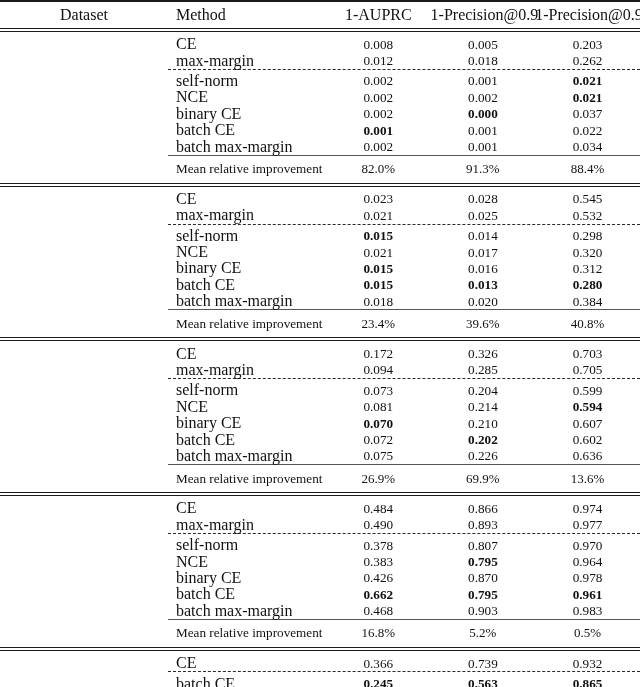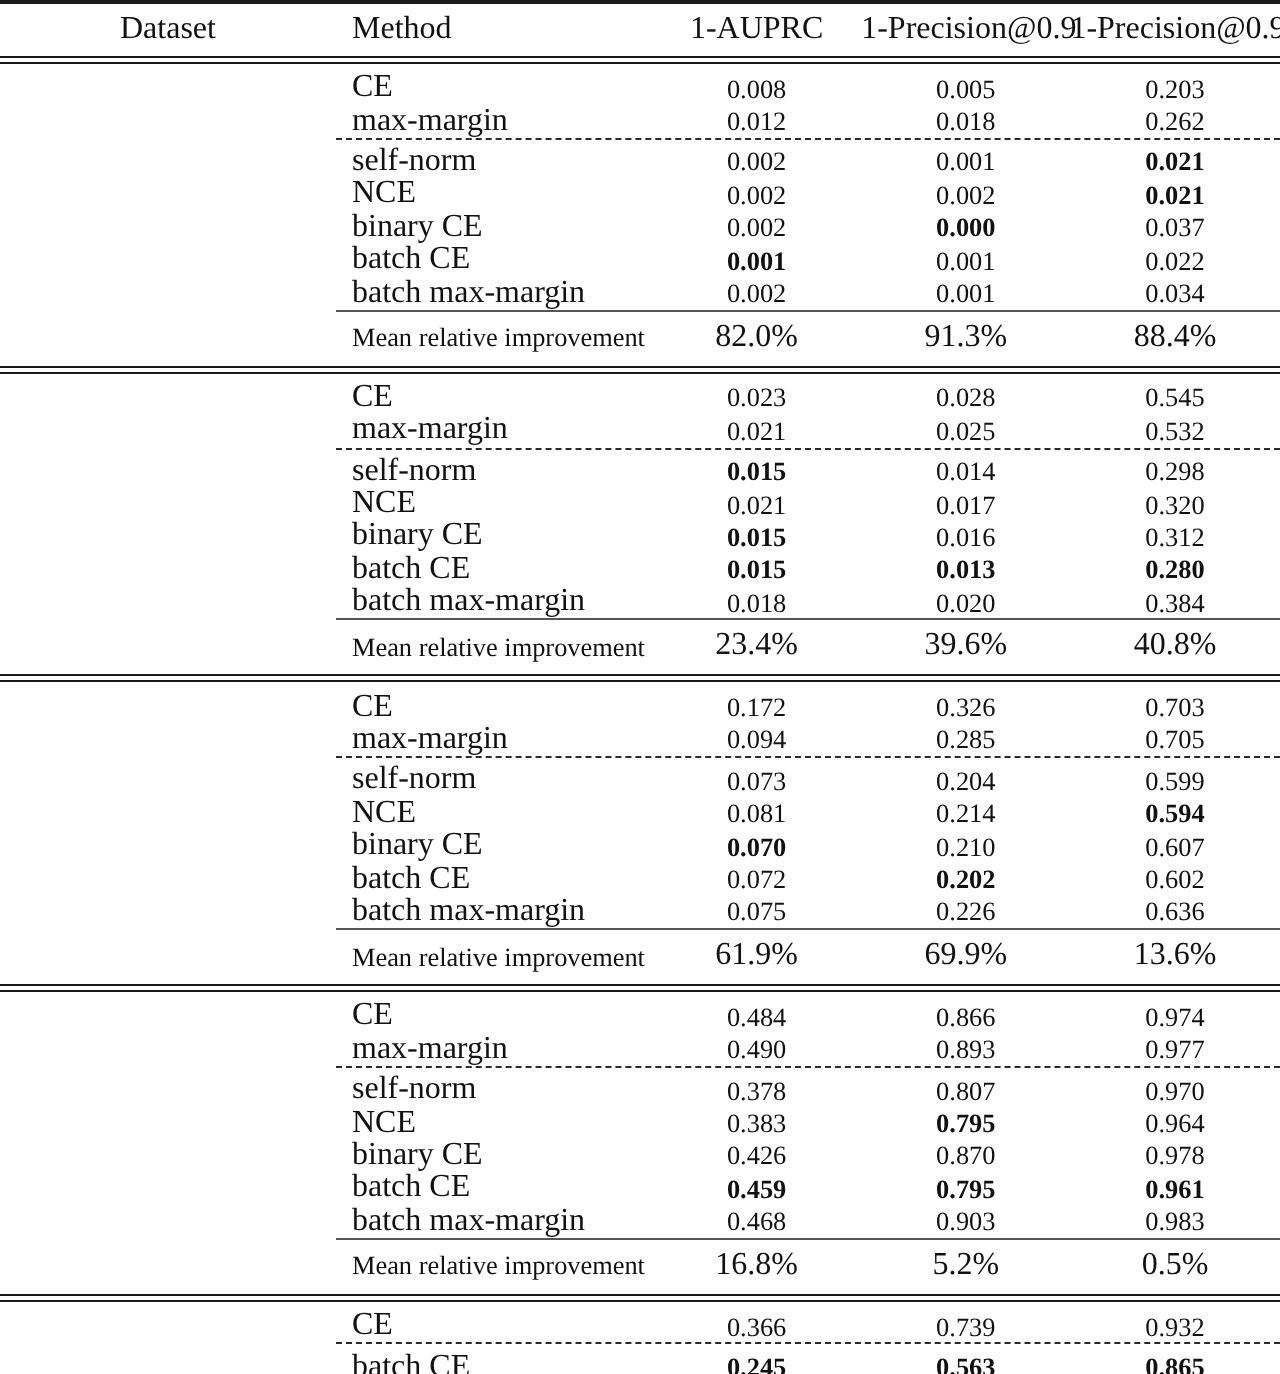--- a/index.html
+++ b/index.html
@@ -107,21 +107,21 @@
 
   .cell-summary-label {
     text-align: left;
     padding-left: 8px;
     font-size: 13.2px;
     white-space: nowrap;
     height: 20px;
   }
   .cell-summary-num {
     text-align: center;
-    font-size: 16px;
+    font-size: 13px;
     white-space: nowrap;
     height: 20px;
   }
 
   .img-label-line { display: block; }
   sup { font-size: 0.72em; vertical-align: super; line-height: 0; }
 </style>
 </head>
 <body>
 
@@ -369,21 +369,21 @@
         <tr class="rule-row">
           <td colspan="4">
             <div class="rule-thin-partial"></div>
           </td>
         </tr>
         <tr class="gap-row-sm">
           <td colspan="5"></td>
         </tr>
         <tr>
           <td class="cell-summary-label">Mean relative improvement</td>
-          <td class="cell-summary-num">61.9%</td>
+          <td class="cell-summary-num">26.9%</td>
           <td class="cell-summary-num">69.9%</td>
           <td class="cell-summary-num">13.6%</td>
         </tr>
         <tr class="gap-row">
           <td colspan="5"></td>
         </tr>
         <tr class="rule-row">
           <td colspan="5">
             <div class="rule-double"></div>
           </td>
@@ -427,21 +427,21 @@
           <td class="cell-num">0.964</td>
         </tr>
         <tr>
           <td class="cell-method">binary CE</td>
           <td class="cell-num">0.426</td>
           <td class="cell-num">0.870</td>
           <td class="cell-num">0.978</td>
         </tr>
         <tr>
           <td class="cell-method">batch CE</td>
-          <td class="cell-num bold">0.459</td>
+          <td class="cell-num bold">0.662</td>
           <td class="cell-num bold">0.795</td>
           <td class="cell-num bold">0.961</td>
         </tr>
         <tr>
           <td class="cell-method">batch max-margin</td>
           <td class="cell-num">0.468</td>
           <td class="cell-num">0.903</td>
           <td class="cell-num">0.983</td>
         </tr>
         <tr class="rule-row">

